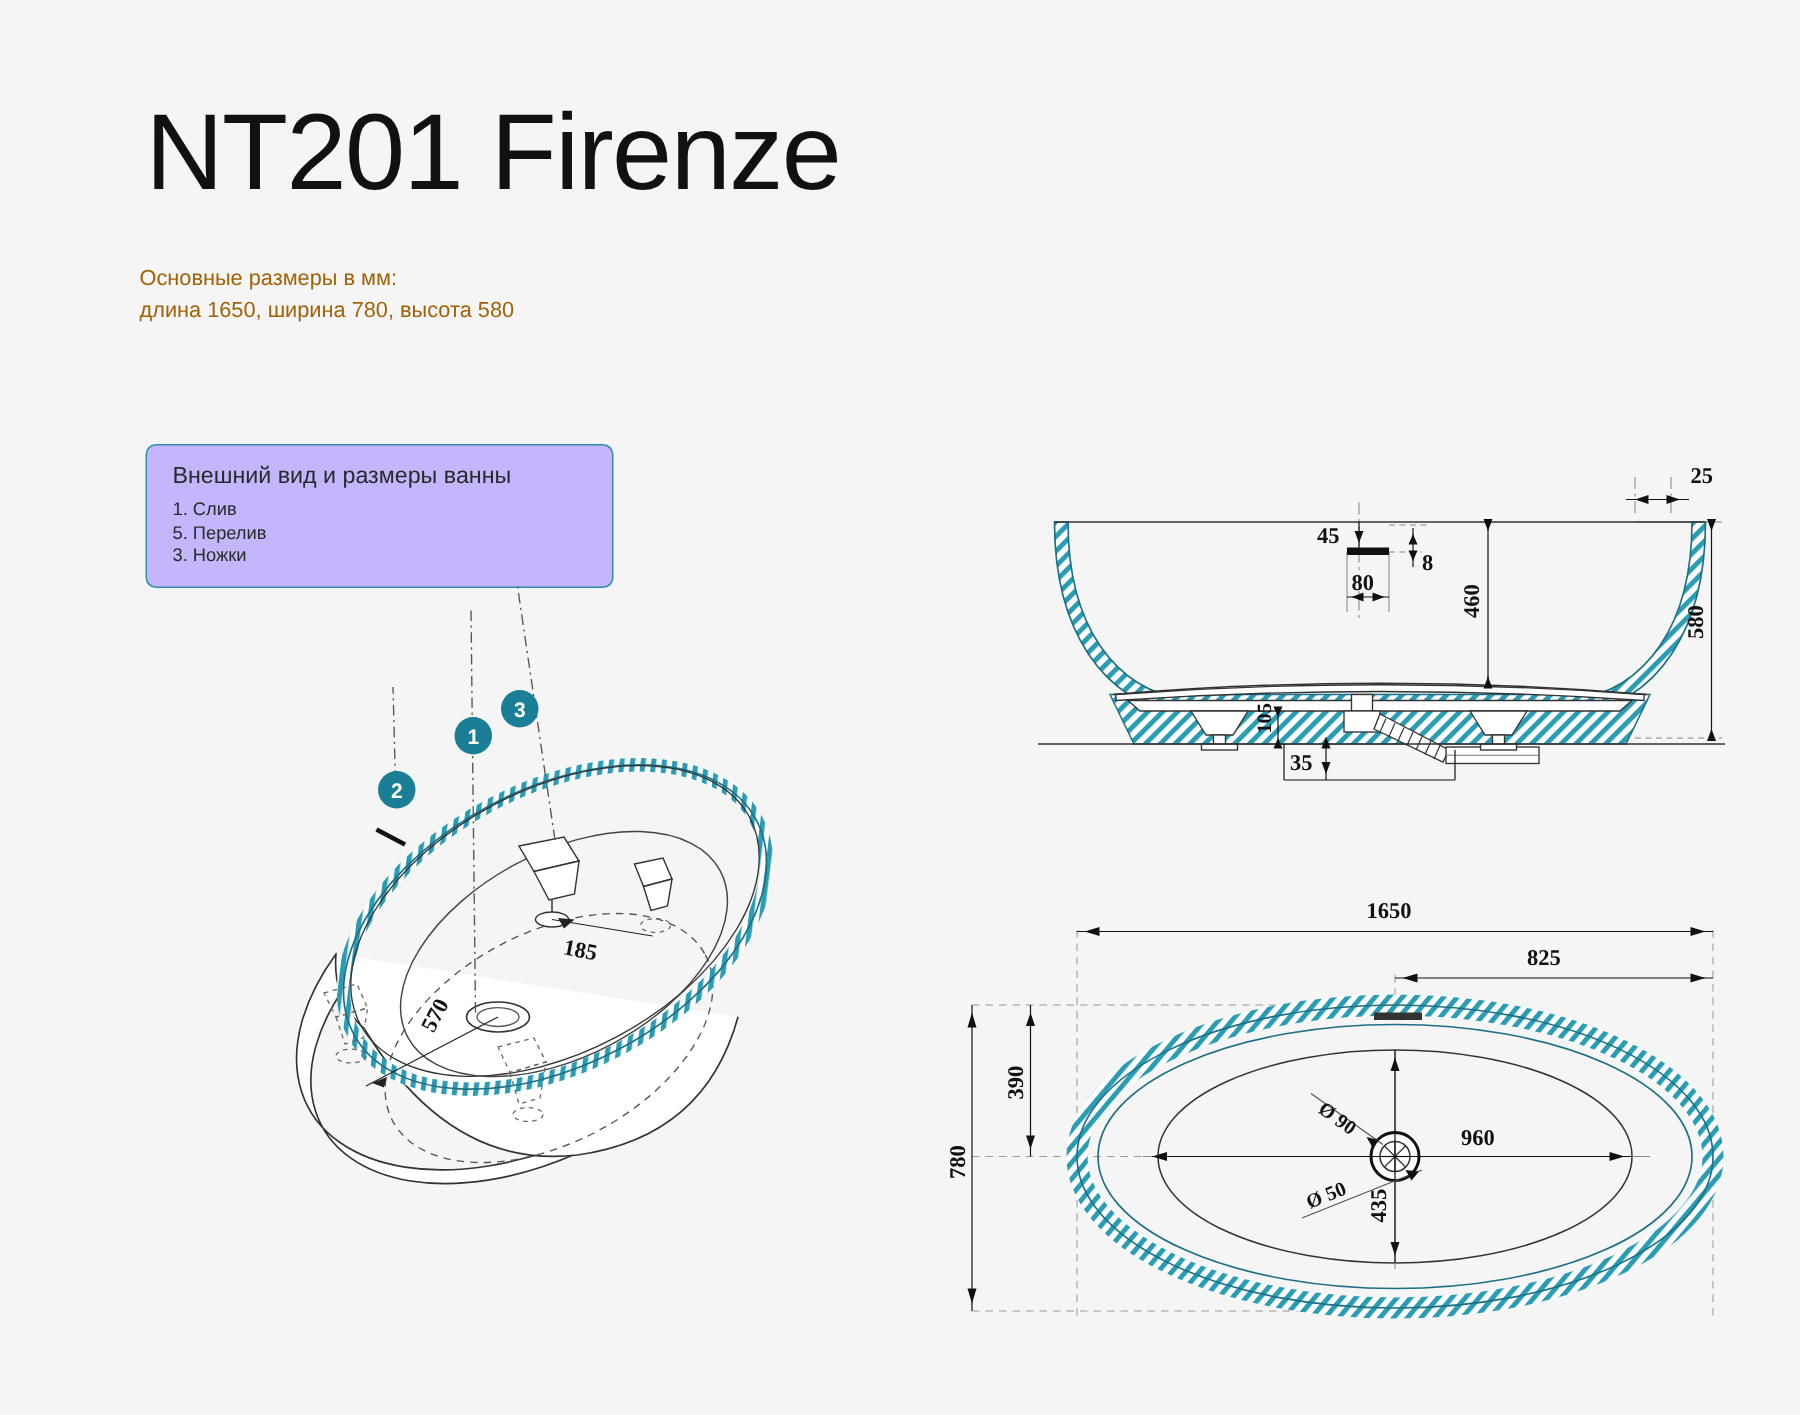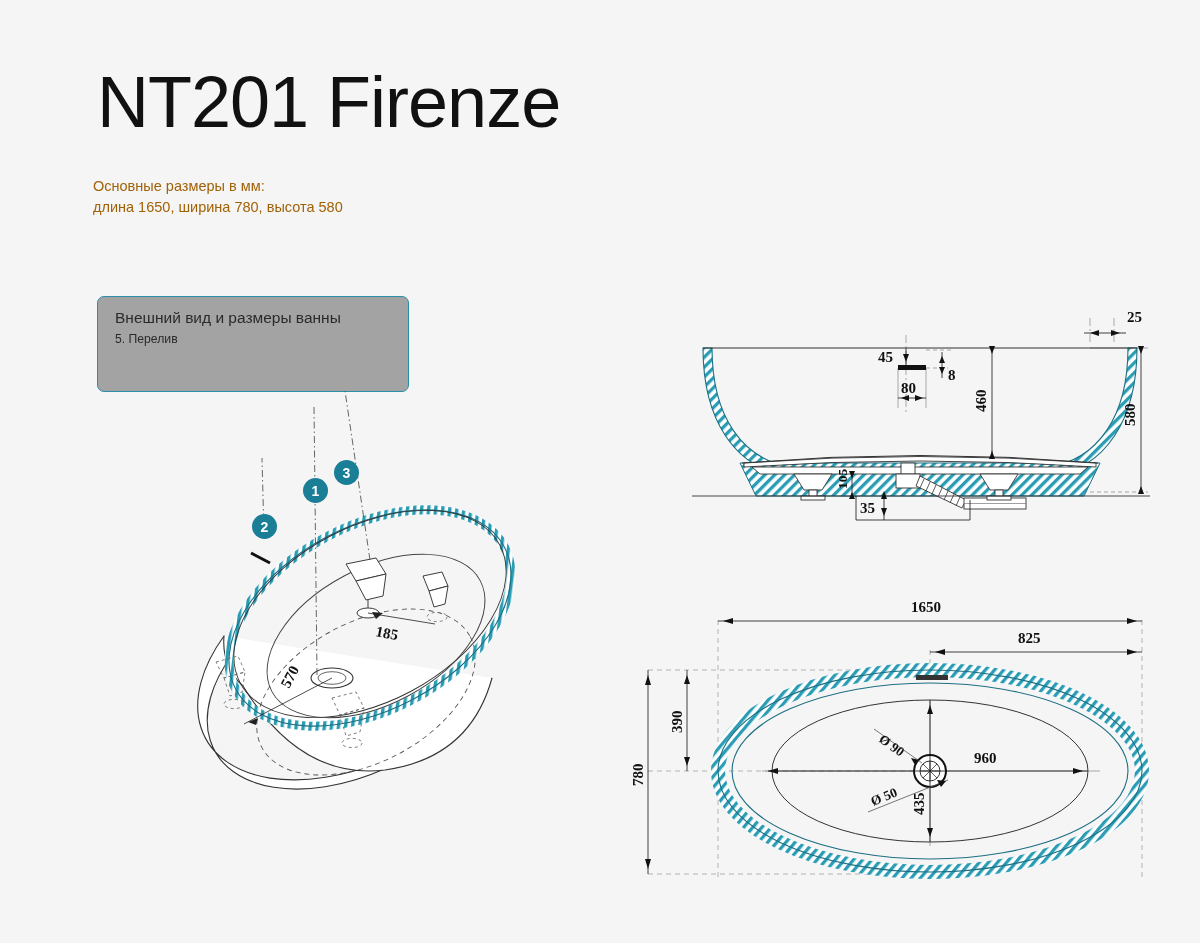--- a/index.html
+++ b/index.html
@@ -22,21 +22,21 @@
   #subtitle{
     position:absolute;left:93px;top:176px;
     font-size:14.5px;line-height:21px;color:#a16207;white-space:pre-line;
   }
 
   
   #legend{
     position:absolute;left:97px;top:296px;
     width:312px;height:96px;
     border:1.6px solid #2b8fa8;border-radius:7px;
-    background:#a3a3a3;
+    background:#c4b5fd;
     box-sizing:border-box;
     padding:12px 0 0 17px;
   }
   #legend-title{font-size:15.5px;color:#2a2a2a;margin-bottom:5px;}
   .legend-item{font-size:12.2px;color:#2a2a2a;line-height:15.5px;}
 
   
   .callout{
     position:absolute;width:25px;height:25px;border-radius:50%;
     background:#1b7e97;color:#fff;
@@ -53,21 +53,23 @@
 <body>
 
 <div id="page">
 
   <div id="title">NT201 Firenze</div>
   <div id="subtitle">Основные размеры в мм:
 длина 1650, ширина 780, высота 580</div>
 
   <div id="legend">
     <div id="legend-title">Внешний вид и размеры ванны</div>
+    <div class="legend-item">1. Слив</div>
     <div class="legend-item">5. Перелив</div>
+    <div class="legend-item">3. Ножки</div>
   </div>
 
   <svg id="iso" style="left:180px;top:440px;" width="380" height="380" viewBox="0 0 380 380">
     <defs>
       <pattern id="rimhatch" width="7" height="7" patternTransform="rotate(35)" patternUnits="userSpaceOnUse">
         <rect width="7" height="7" fill="#ffffff"></rect>
         <rect width="3.4" height="7" fill="#2a9db5"></rect>
       </pattern>
       <clipPath id="rimclip">
         <ellipse cx="190" cy="178" rx="152" ry="92" transform="rotate(-28 190 178)"></ellipse>

